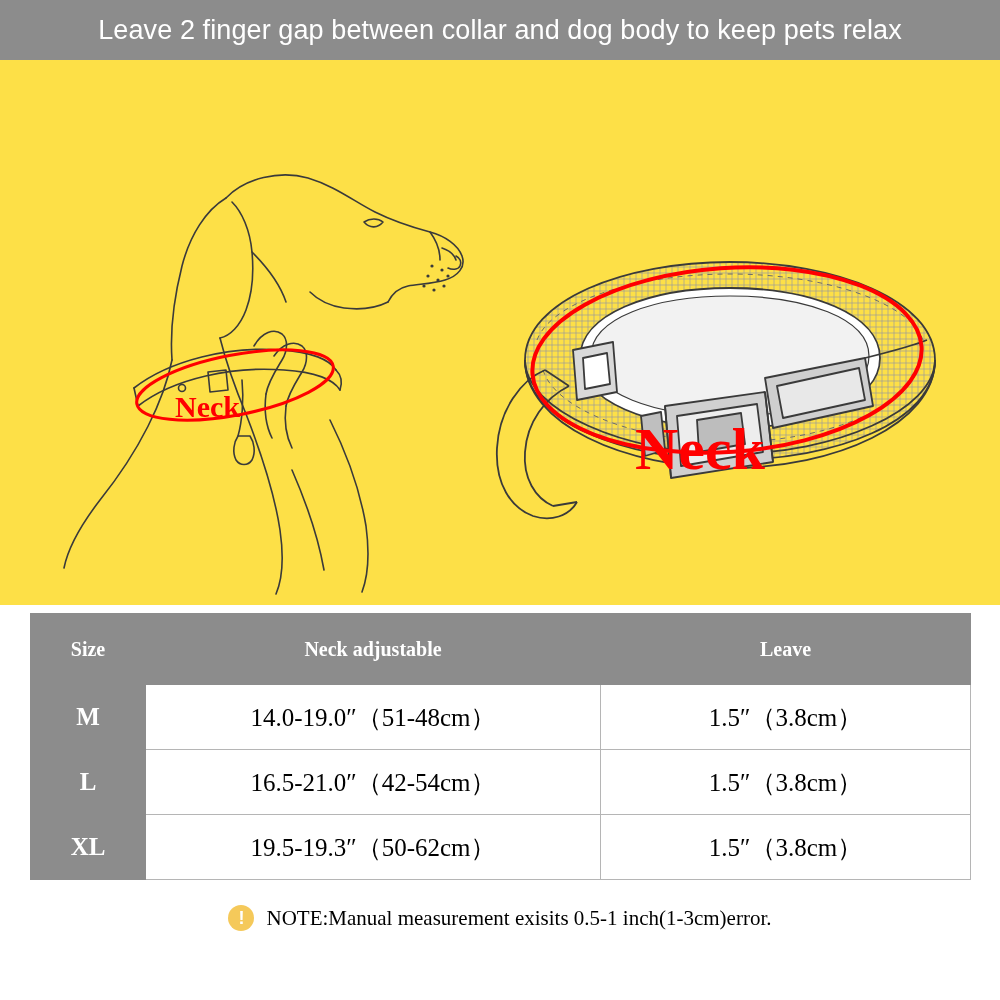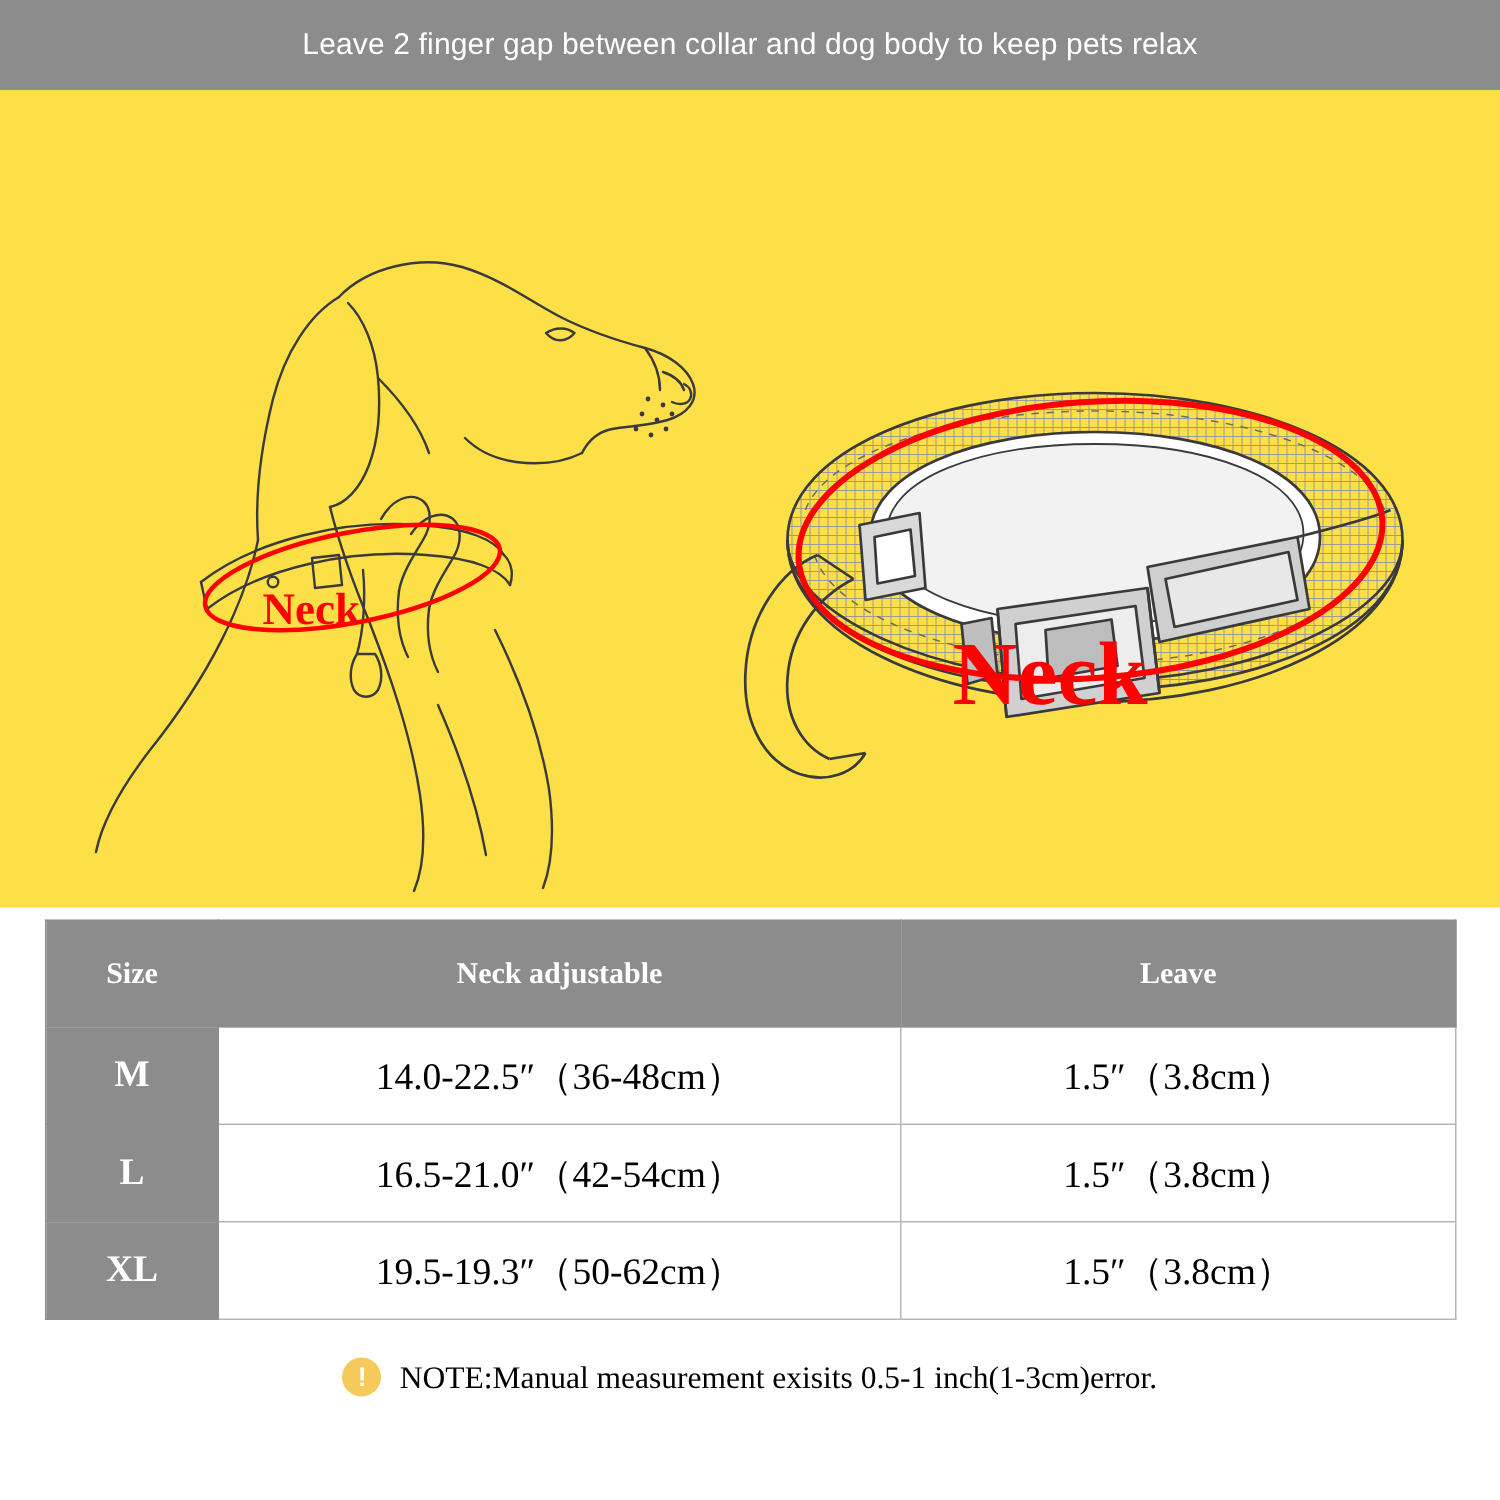--- a/index.html
+++ b/index.html
@@ -21,21 +21,21 @@
     width: 1000px;
     height: 60px;
     background: #8c8c8c;
     display: flex;
     align-items: center;
     justify-content: center;
     box-sizing: border-box;
   }
   .banner-text {
     color: #ffffff;
-    font-size: 20px;
+    font-size: 27px;
     letter-spacing: 0.1px;
     white-space: nowrap;
   }
 
   
   .illustration {
     position: relative;
     width: 1000px;
     height: 545px;
     background: #fde047;
@@ -276,21 +276,21 @@
     <thead>
       <tr>
         <th>Size</th>
         <th>Neck adjustable</th>
         <th>Leave</th>
       </tr>
     </thead>
     <tbody>
       <tr>
         <td class="size-cell">M</td>
-        <td>14.0-22.5″（36-48cm）</td>
+        <td>14.0-19.0″（51-48cm）</td>
         <td>1.5″（3.8cm）</td>
       </tr>
       <tr>
         <td class="size-cell">L</td>
         <td>16.5-21.0″（42-54cm）</td>
         <td>1.5″（3.8cm）</td>
       </tr>
       <tr>
         <td class="size-cell">XL</td>
         <td>19.5-19.3″（50-62cm）</td>

